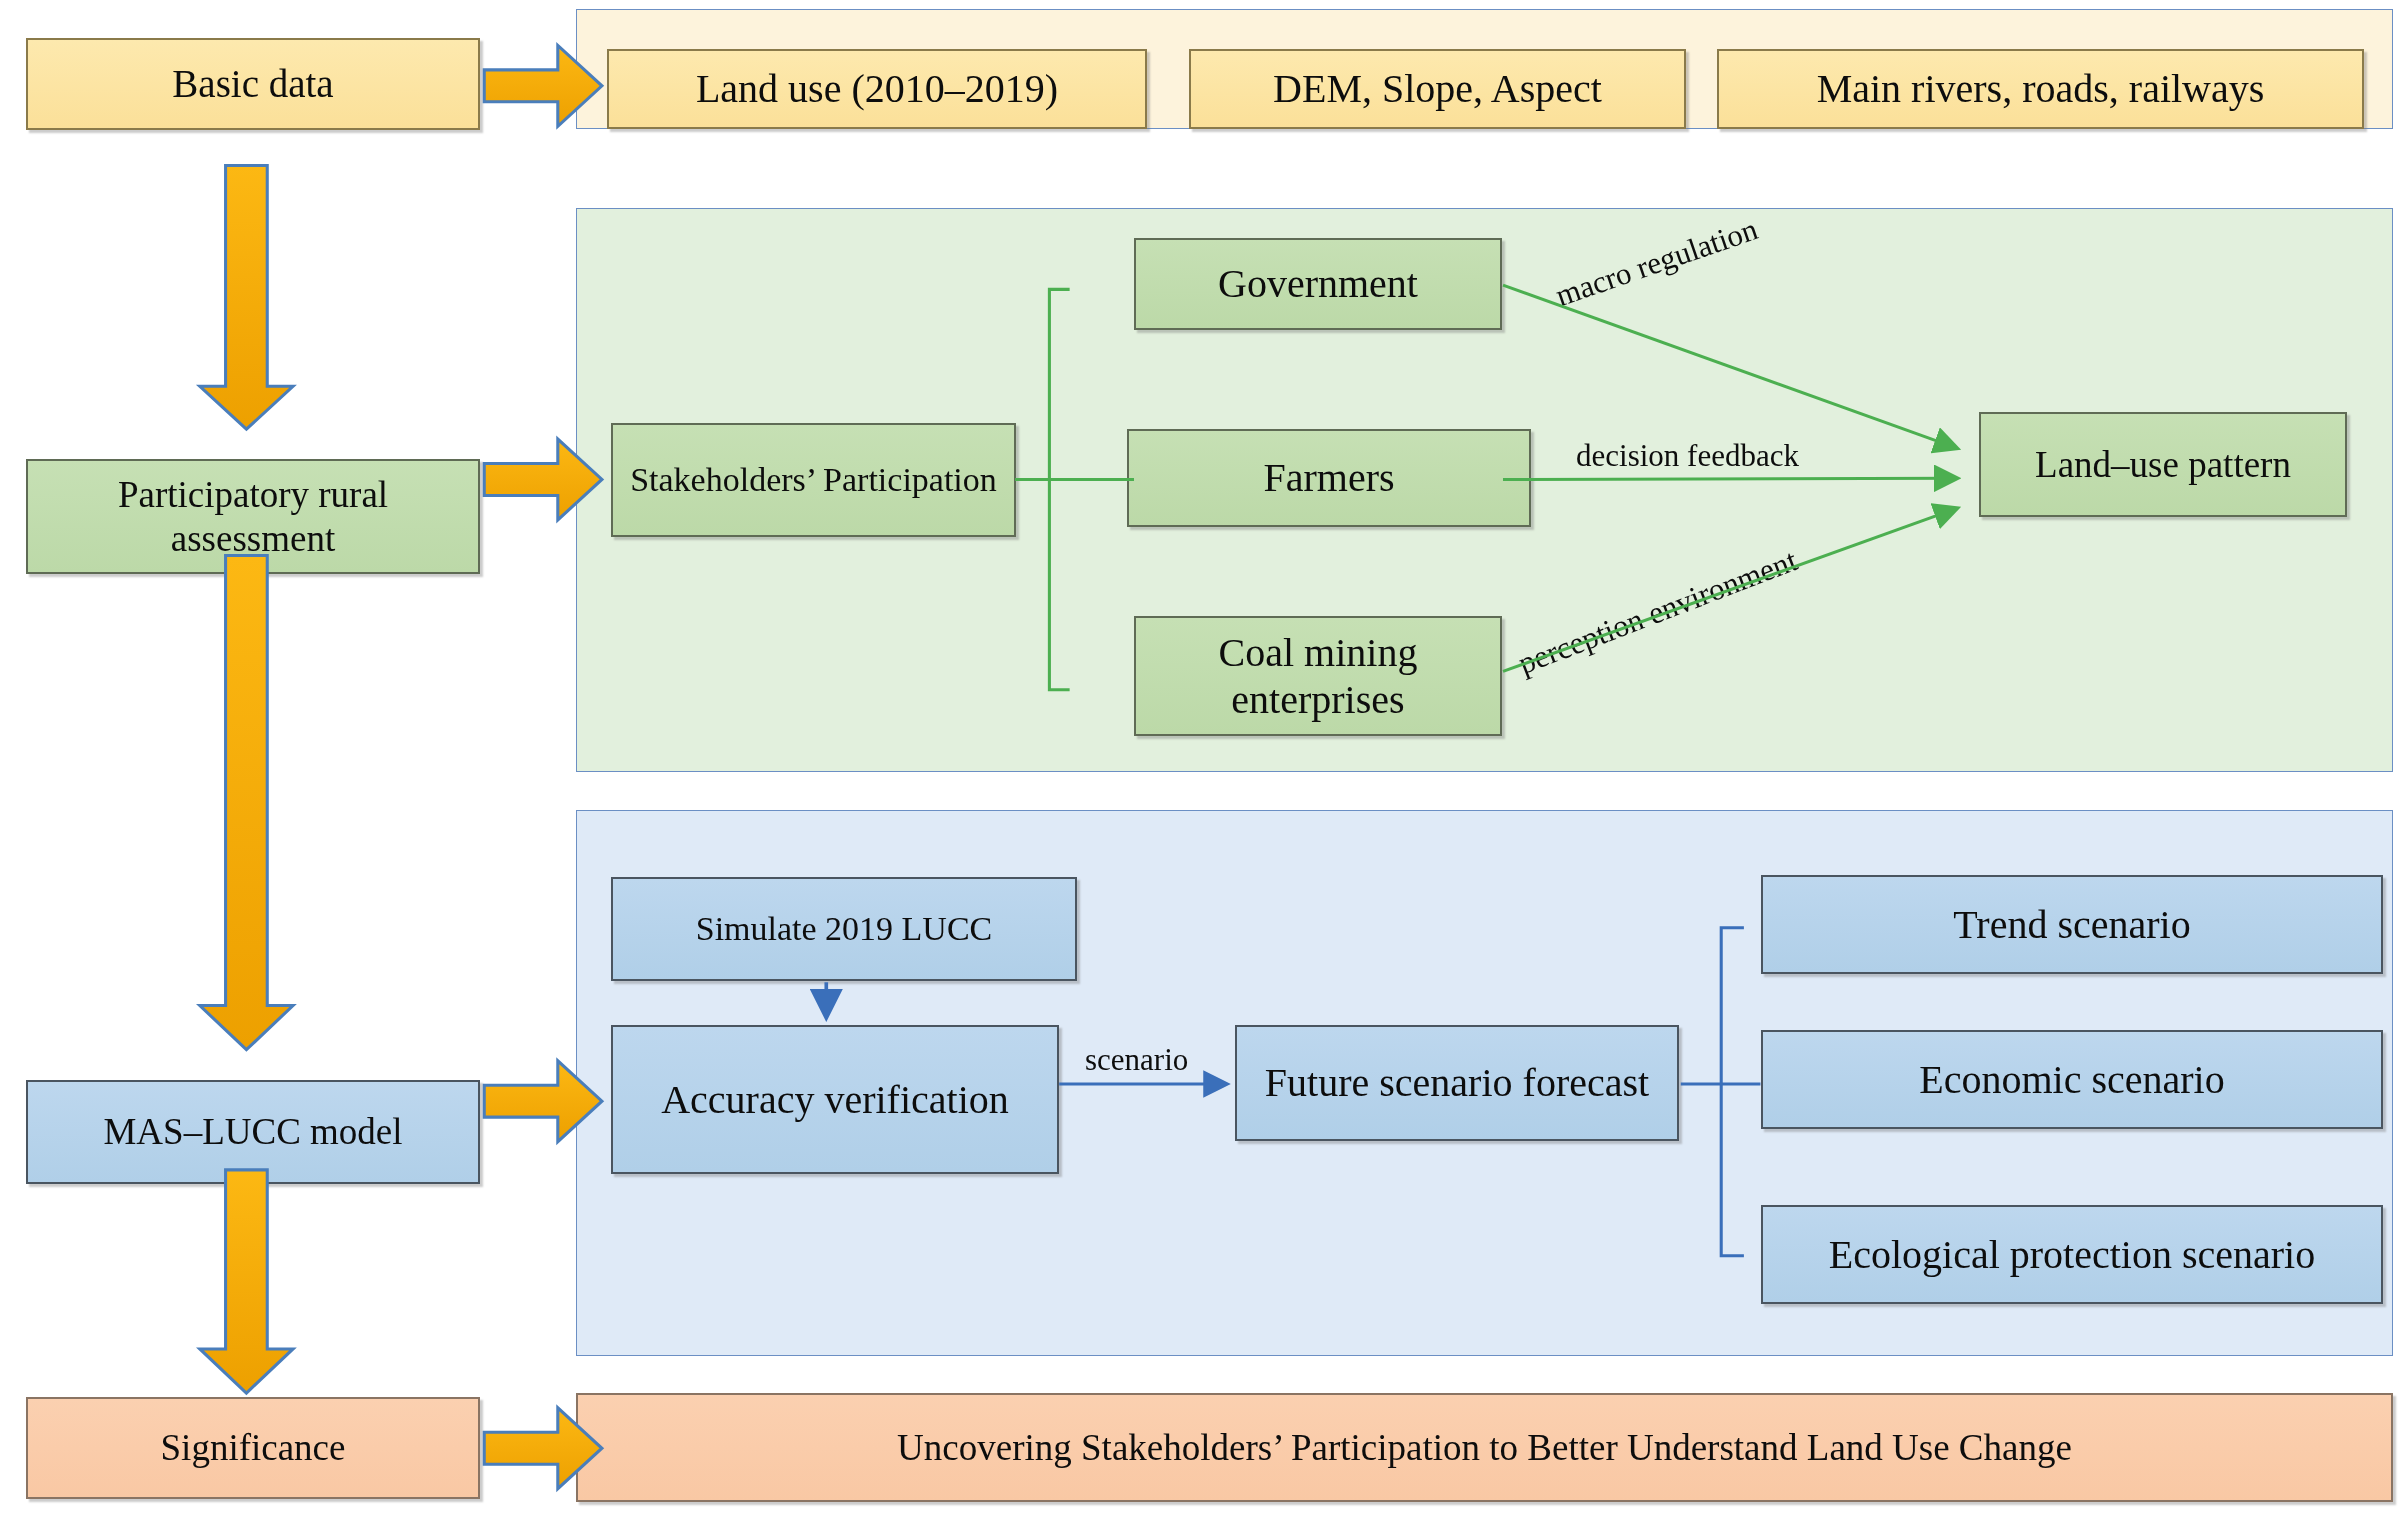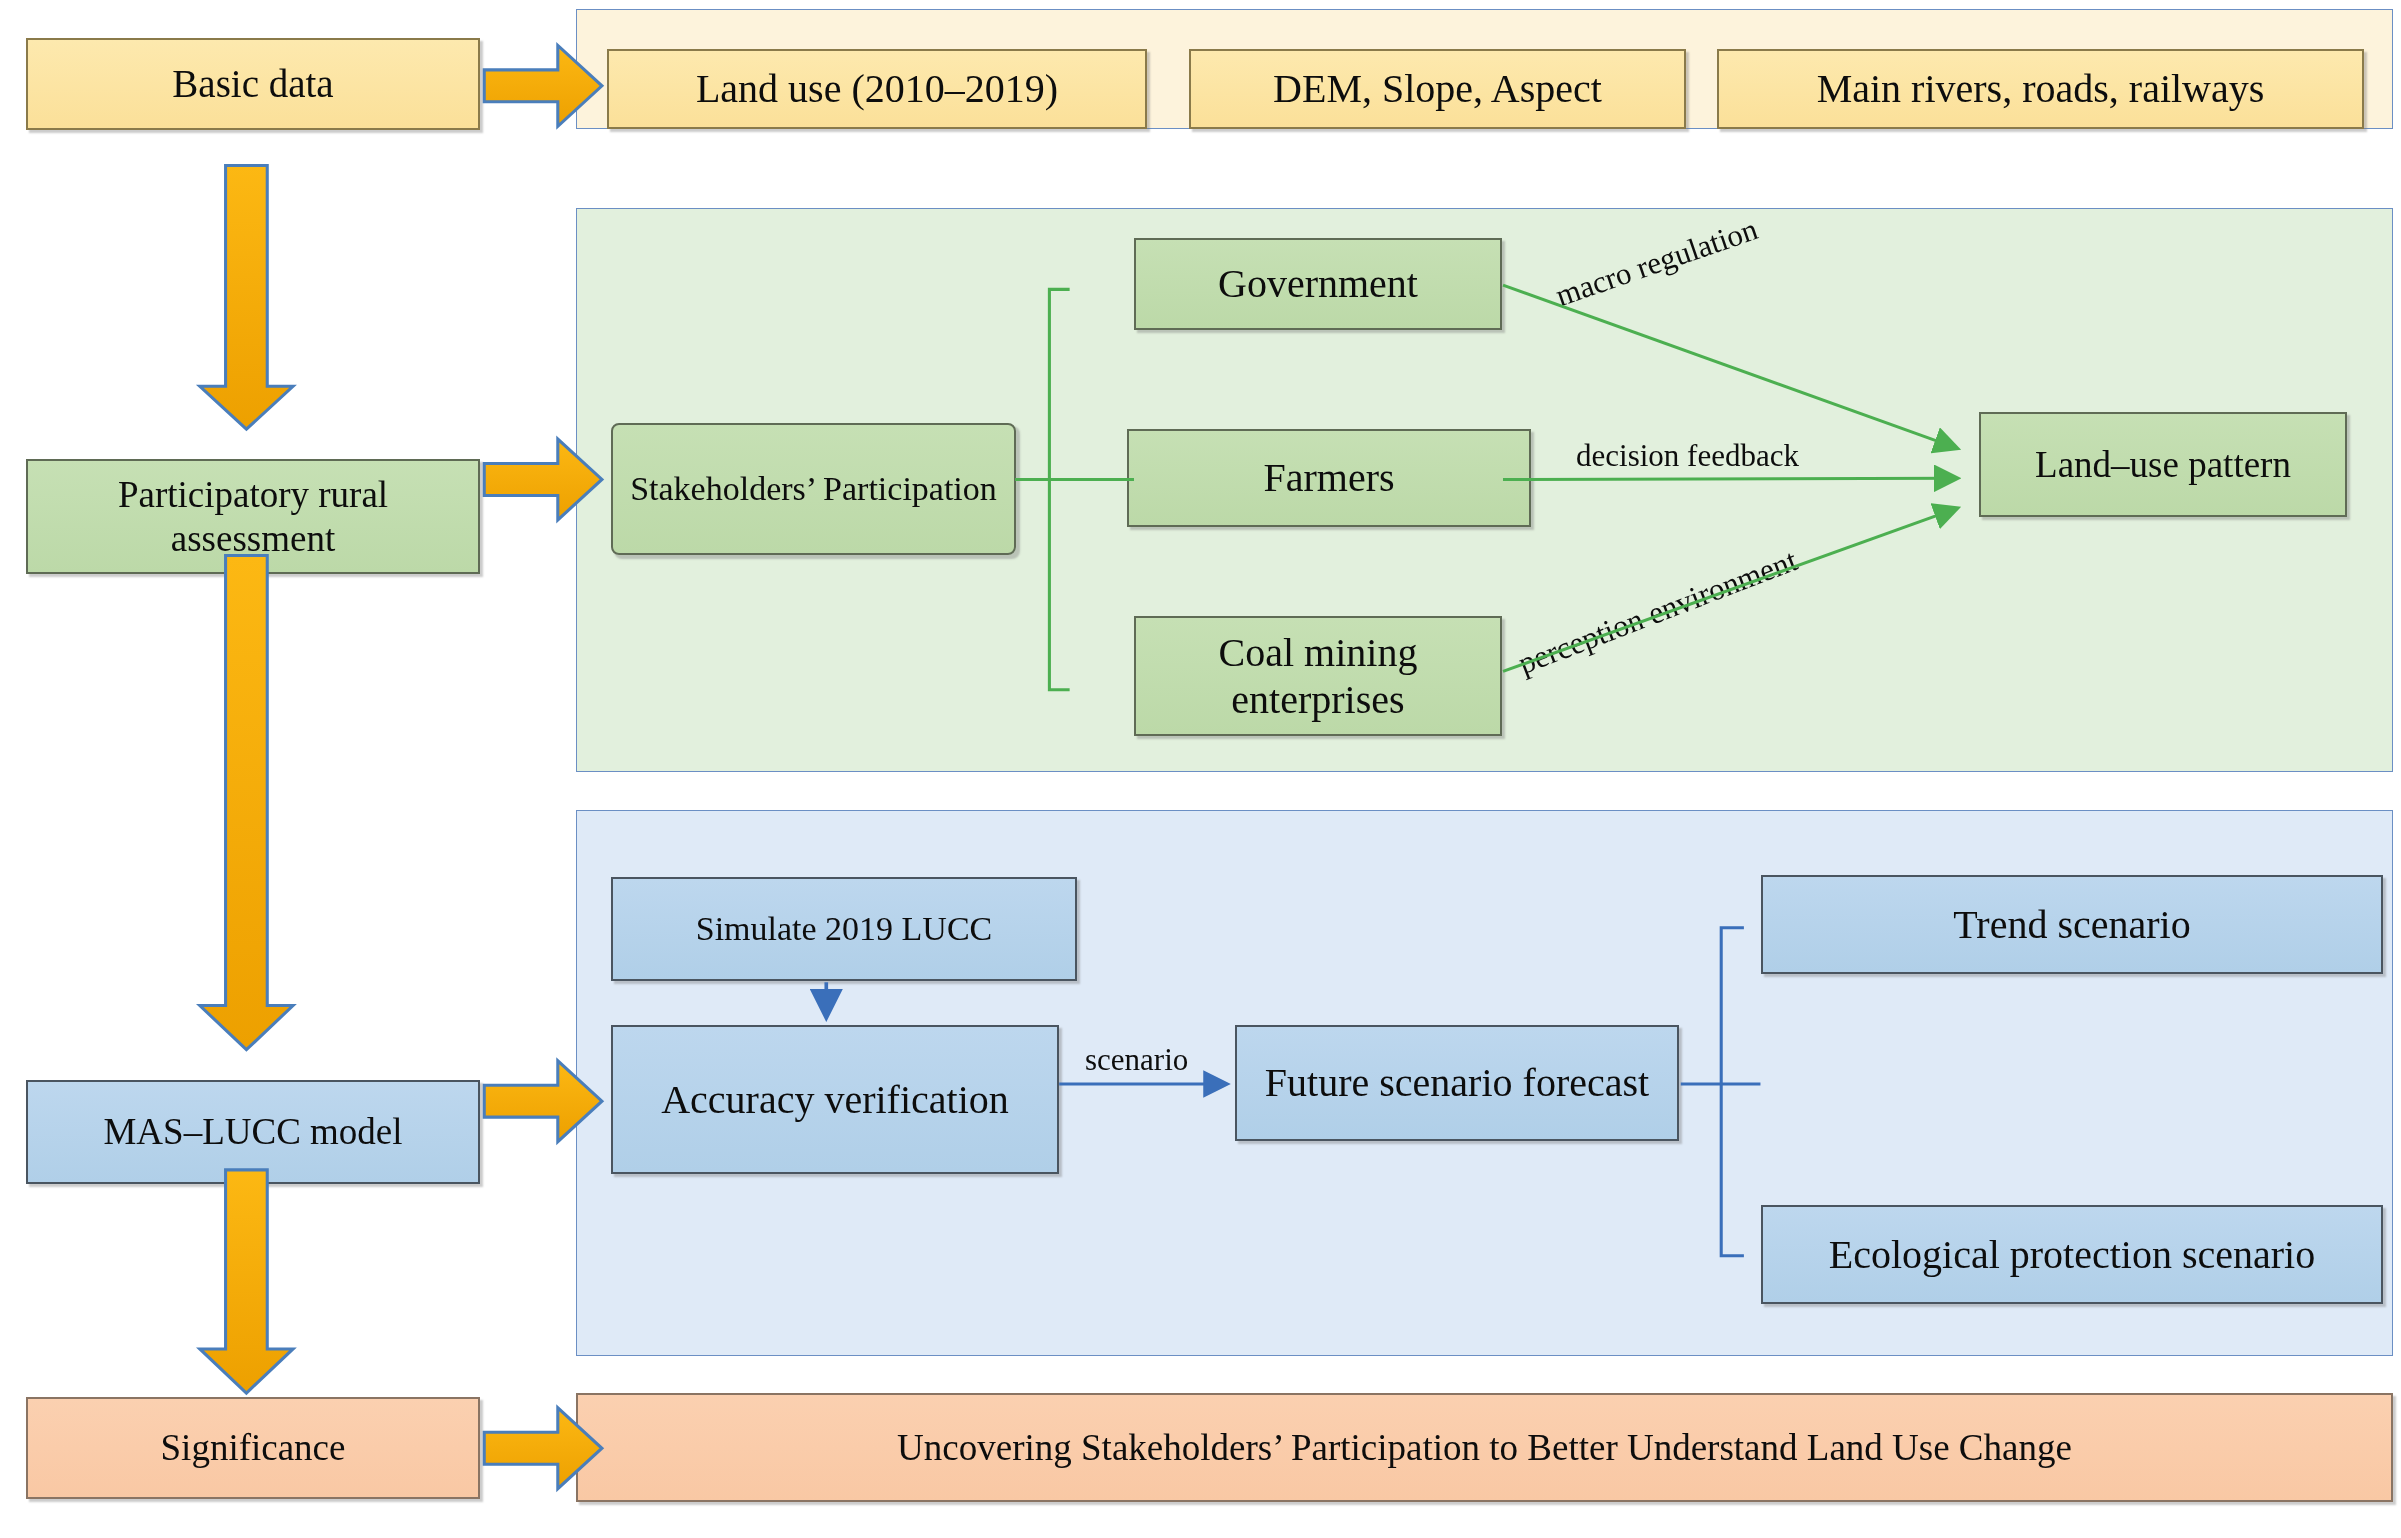--- a/index.html
+++ b/index.html
@@ -113,21 +113,21 @@
   </div>
 
   <div class="box box-yellow f58" style="left:1717px; top:49px; width:647px; height:80px;">
     <span>Main rivers, roads, railways</span>
   </div>
 
   <div class="box box-yellow f58" style="left:1189px; top:49px; width:497px; height:80px;">
     <span>DEM, Slope, Aspect</span>
   </div>
 
-  <div class="box box-green f56" style="left:611px; top:423px; width:405px; height:132px; padding:0 8.6px;border-radius:8px;">
+  <div class="box box-green f56" style="left:611px; top:423px; width:405px; height:114px; padding:0 8.6px;">
     <span>Stakeholders’ Participation</span>
   </div>
 
   <div class="box box-green f58" style="left:1134px; top:238px; width:368px; height:92px;">
     <span>Government</span>
   </div>
 
   <div class="box box-green f58" style="left:1127px; top:429px; width:404px; height:98px;">
     <span>Farmers</span>
   </div>
@@ -149,20 +149,23 @@
   </div>
 
   <div class="box box-blue f58" style="left:1235px; top:1025px; width:444px; height:116px; padding:0 8.6px;">
     <span>Future scenario forecast</span>
   </div>
 
   <div class="box box-blue f58" style="left:1761px; top:875px; width:622px; height:99px;">
     <span>Trend scenario</span>
   </div>
 
+  <div class="box box-blue f58" style="left:1761px; top:1030px; width:622px; height:99px;">
+    <span>Economic scenario</span>
+  </div>
 
   <div class="box box-blue f58" style="left:1761px; top:1205px; width:622px; height:99px;">
     <span>Ecological protection scenario</span>
   </div>
 
   <div class="box box-salmon f60" style="left:576px; top:1393px; width:1817px; height:109px;">
     <span>Uncovering Stakeholders’ Participation to Better Understand Land Use Change</span>
   </div>
 
   <div class="edge-label rot-neg" style="left:1557px; top:279px;">

